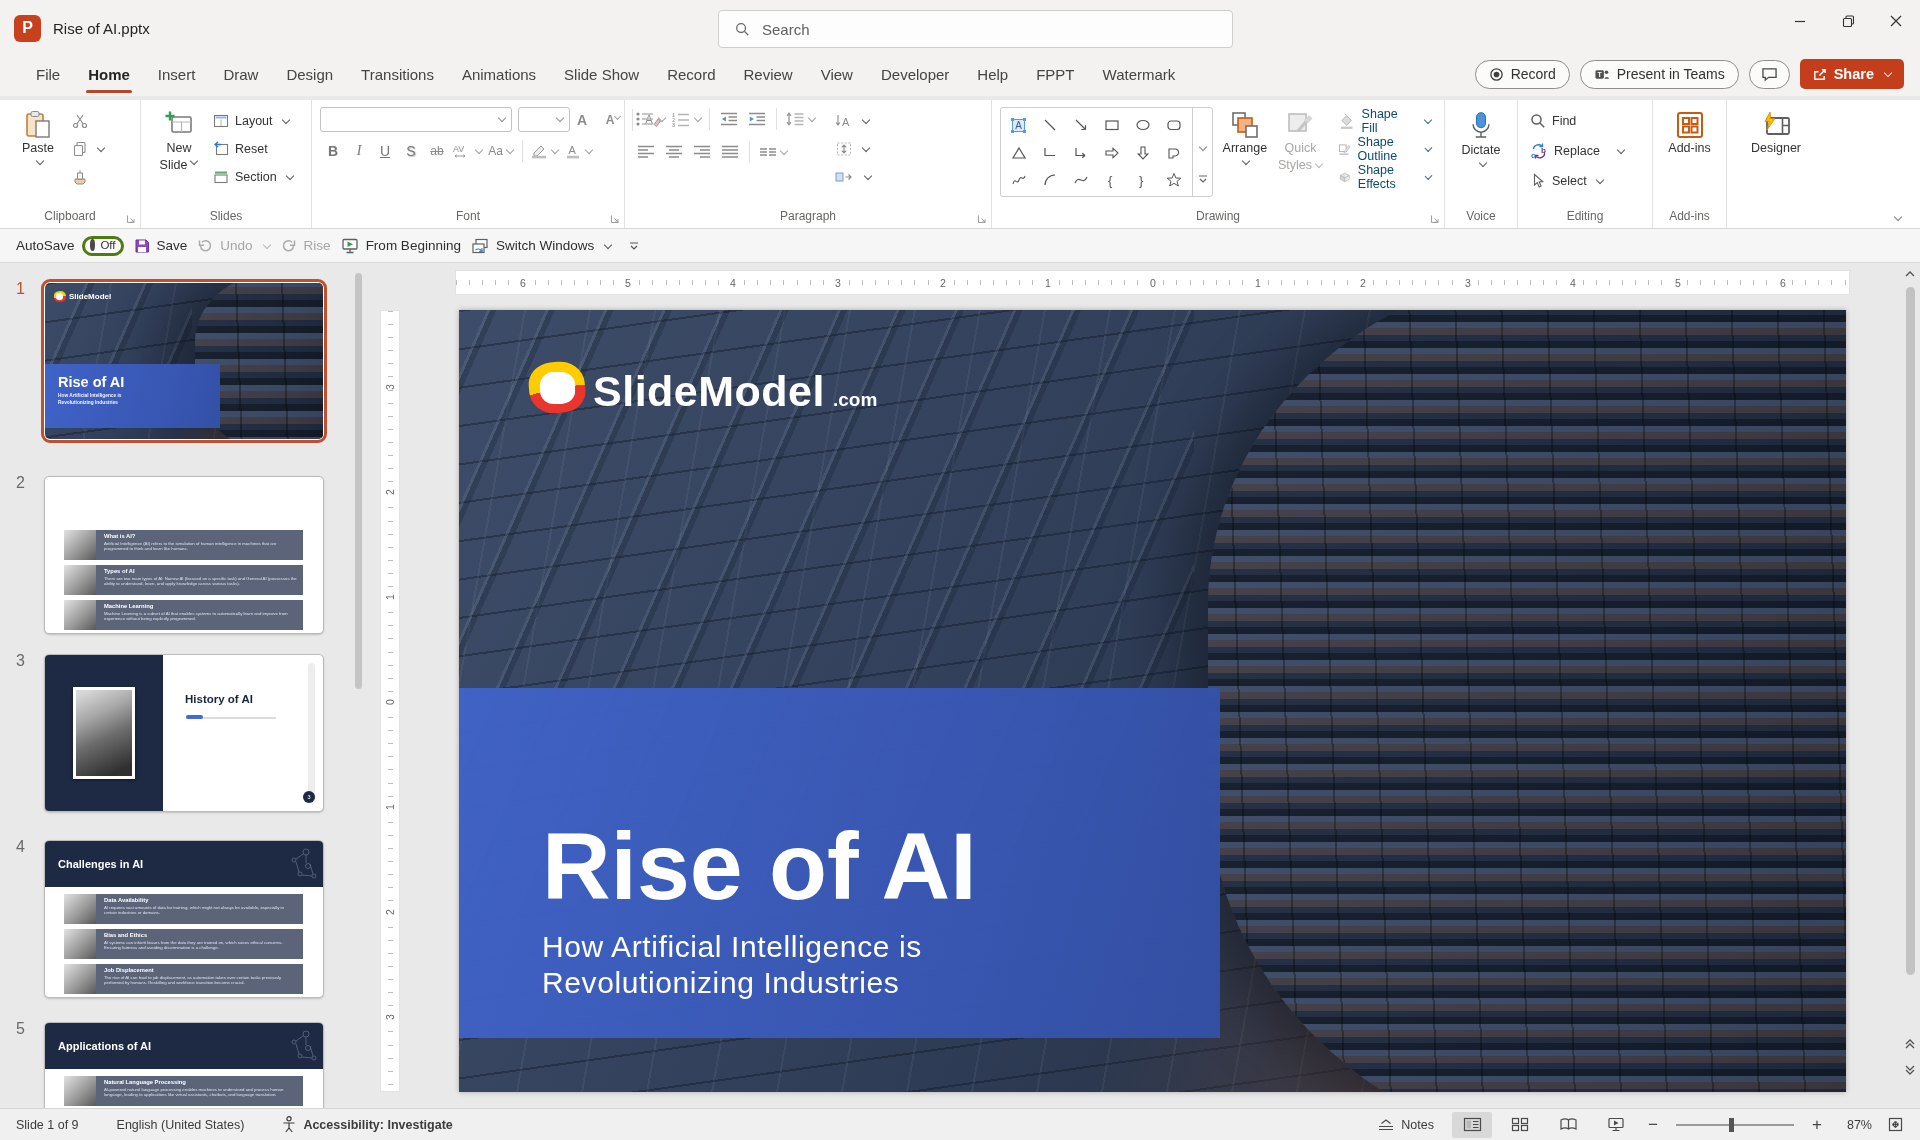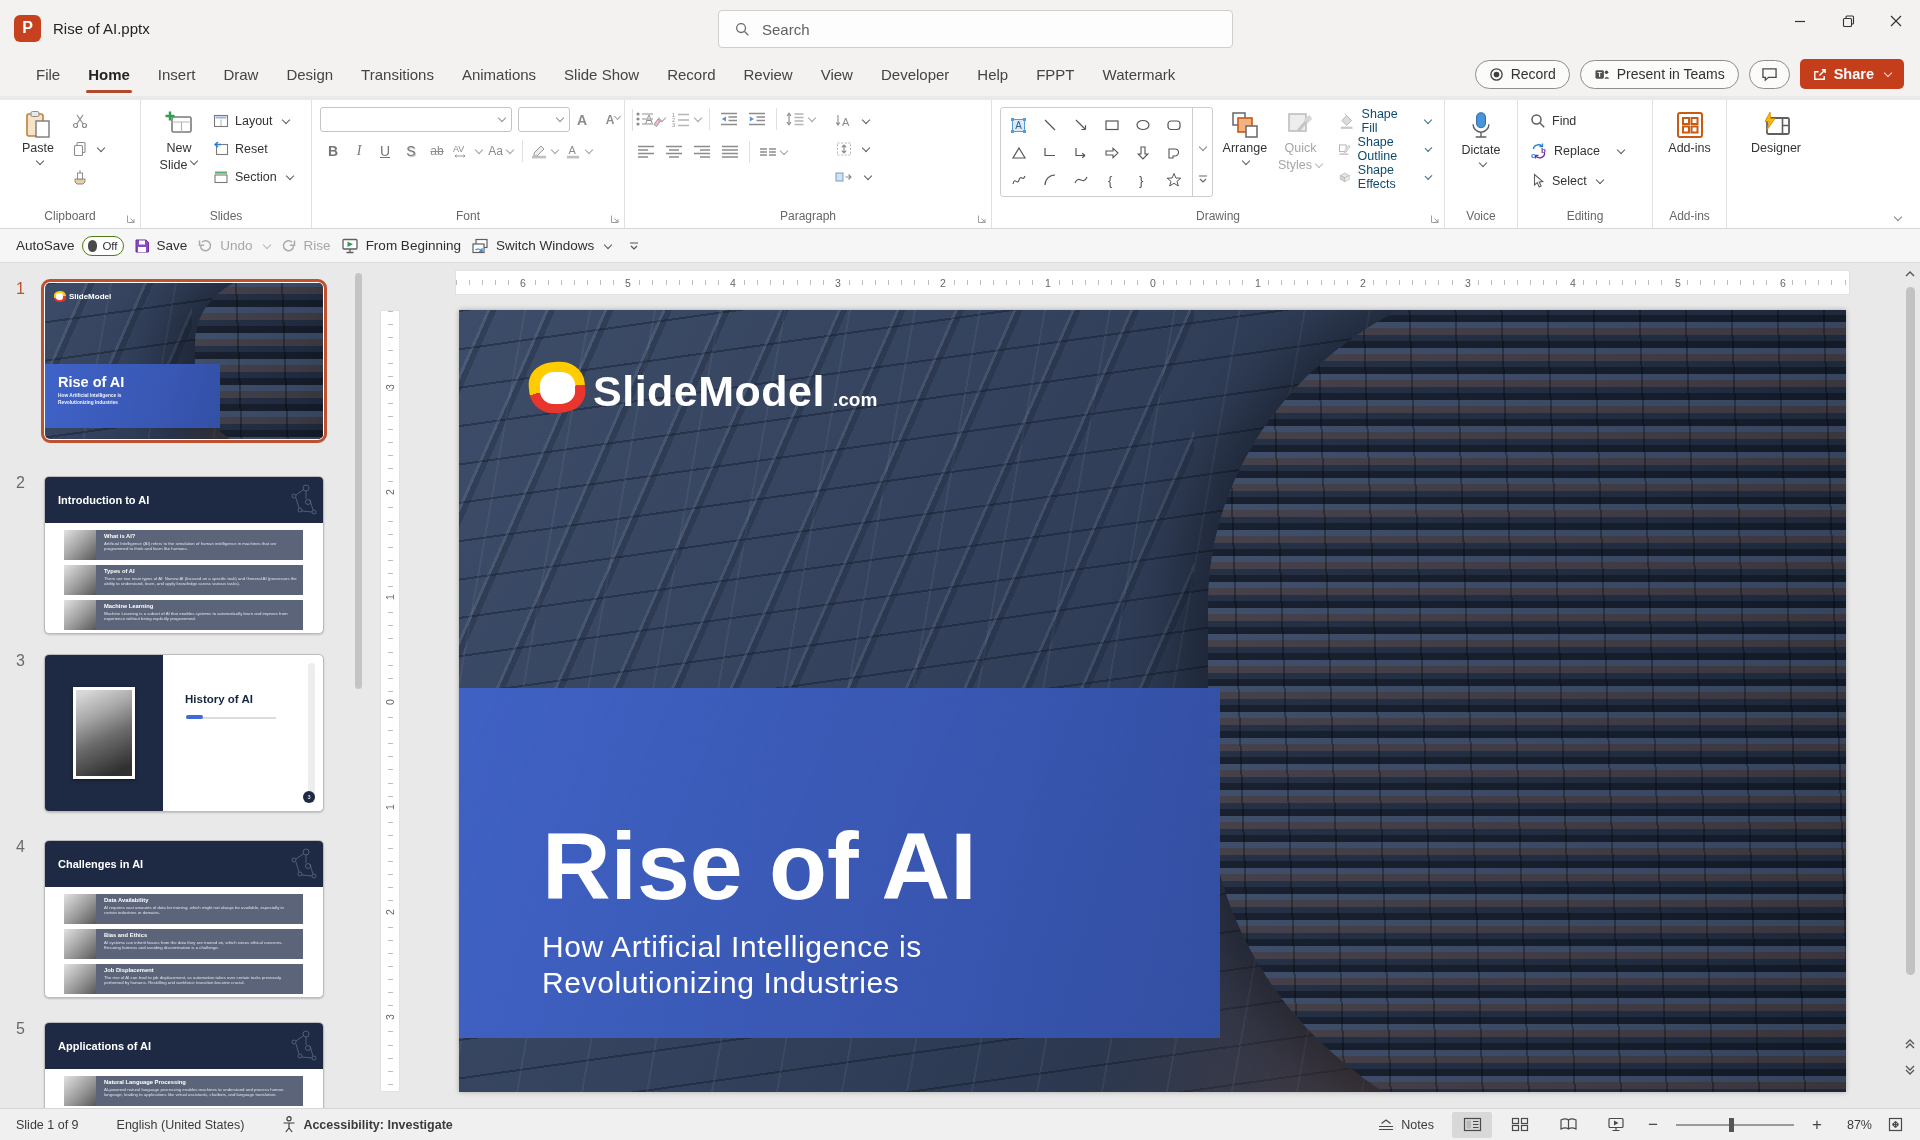--- a/index.html
+++ b/index.html
@@ -40,21 +40,21 @@
 .frow{display:flex;align-items:center;gap:2px}
 .vdiv{width:1px;height:22px;background:#e0e0e0;margin:0 4px}
 .gallery{width:268px;height:90px;border:1px solid #cfcdcb;border-radius:3px;background:#fff;display:flex}
 .shapes{flex:1;display:grid;grid-template-columns:repeat(6,1fr);padding:3px 2px}
 .shp{display:flex;align-items:center;justify-content:center;color:#555}
 .gscroll{width:20px;border-left:1px solid #cfcdcb;display:flex;flex-direction:column;align-items:center;justify-content:space-around;color:#666}
 .collapse{position:absolute;right:18px;bottom:6px;color:#666}
 
 .qat{position:absolute;top:229px;left:0;right:0;height:34px;background:#f6f6f6;border-bottom:1px solid #dcdcdc;display:flex;align-items:center;padding-left:16px;gap:10px;font-size:13.5px;color:#2f2f2f}
 .qitem{display:flex;align-items:center;gap:7px}
-.toggle{width:42px;height:20px;border:1px solid #4d7c0f;border-radius:11px;display:flex;align-items:center;padding:0 5px;gap:5px;background:#fff}
+.toggle{width:42px;height:20px;border:3px solid #4d7c0f;border-radius:11px;display:flex;padding:0 5px;gap:5px;background:#fff}
 .knob{width:12px;height:12px;border-radius:50%;background:#4a4a4a}
 .toggle small{font-size:11.5px;color:#333}
 .qdis{color:#a8a6a4}
 
 .workspace{position:absolute;top:263px;left:0;right:0;bottom:32px}
 .thumbpanel{position:absolute;left:0;top:0;bottom:0;width:366px;overflow:hidden}
 .tnum{position:absolute;left:16px;font-size:16px;color:#6a6a6a}
 .tnum.sel{color:#c0512e}
 .thumb{position:absolute;left:44px;width:280px;height:158px;background:#fff;border:1px solid #bcbcbc;border-radius:5px;overflow:hidden;box-shadow:0 1px 2px rgba(0,0,0,.18)}
 .thumb.sel{border:1px solid #fff;outline:3px solid #c0512e;outline-offset:0;border-radius:6px}
@@ -796,33 +796,20 @@
         <span style="color:#fff;font-size:8px;font-weight:bold">SlideModel</span>
       </div>
       <div class="t1-box">
         <div class="t1-title">Rise of AI</div>
         <div class="t1-sub"><span>How Artificial Intelligence is</span><br><span>Revolutionizing Industries</span></div>
       </div>
     </div>
 
     <span class="tnum" style="top:211px">2</span>
     <div class="thumb" style="top:213px">
-      <div class="th-head">
-          <span class="th-title">Introduction to AI</span>
-        <svg class="mol" width="60" height="40" viewBox="0 0 60 40">
-            <g fill="none" stroke="#8fa0c0" stroke-width=".8">
-              <circle cx="48" cy="8" r="3"></circle>
-              <circle cx="36" cy="16" r="2"></circle>
-              <circle cx="50" cy="22" r="2.5"></circle>
-              <circle cx="42" cy="30" r="2"></circle>
-              <circle cx="56" cy="32" r="2"></circle>
-              <path d="M45 10 L38 15 M38 18 L41 28 M44 31 L54 32 M48 11 v8 M52 20 L55 30"></path>
-            </g>
-          </svg>
-      </div>
       <div class="th-rows">
         <div class="th-row">
             <div class="th-img"></div>
             <div class="th-text">
               <div class="th-h">What is AI?</div>
               <div class="th-b">Artificial Intelligence (AI) refers to the simulation of human intelligence in machines that are programmed to think and learn like humans.</div>
             </div>
           </div>
         <div class="th-row">
             <div class="th-img"></div>

